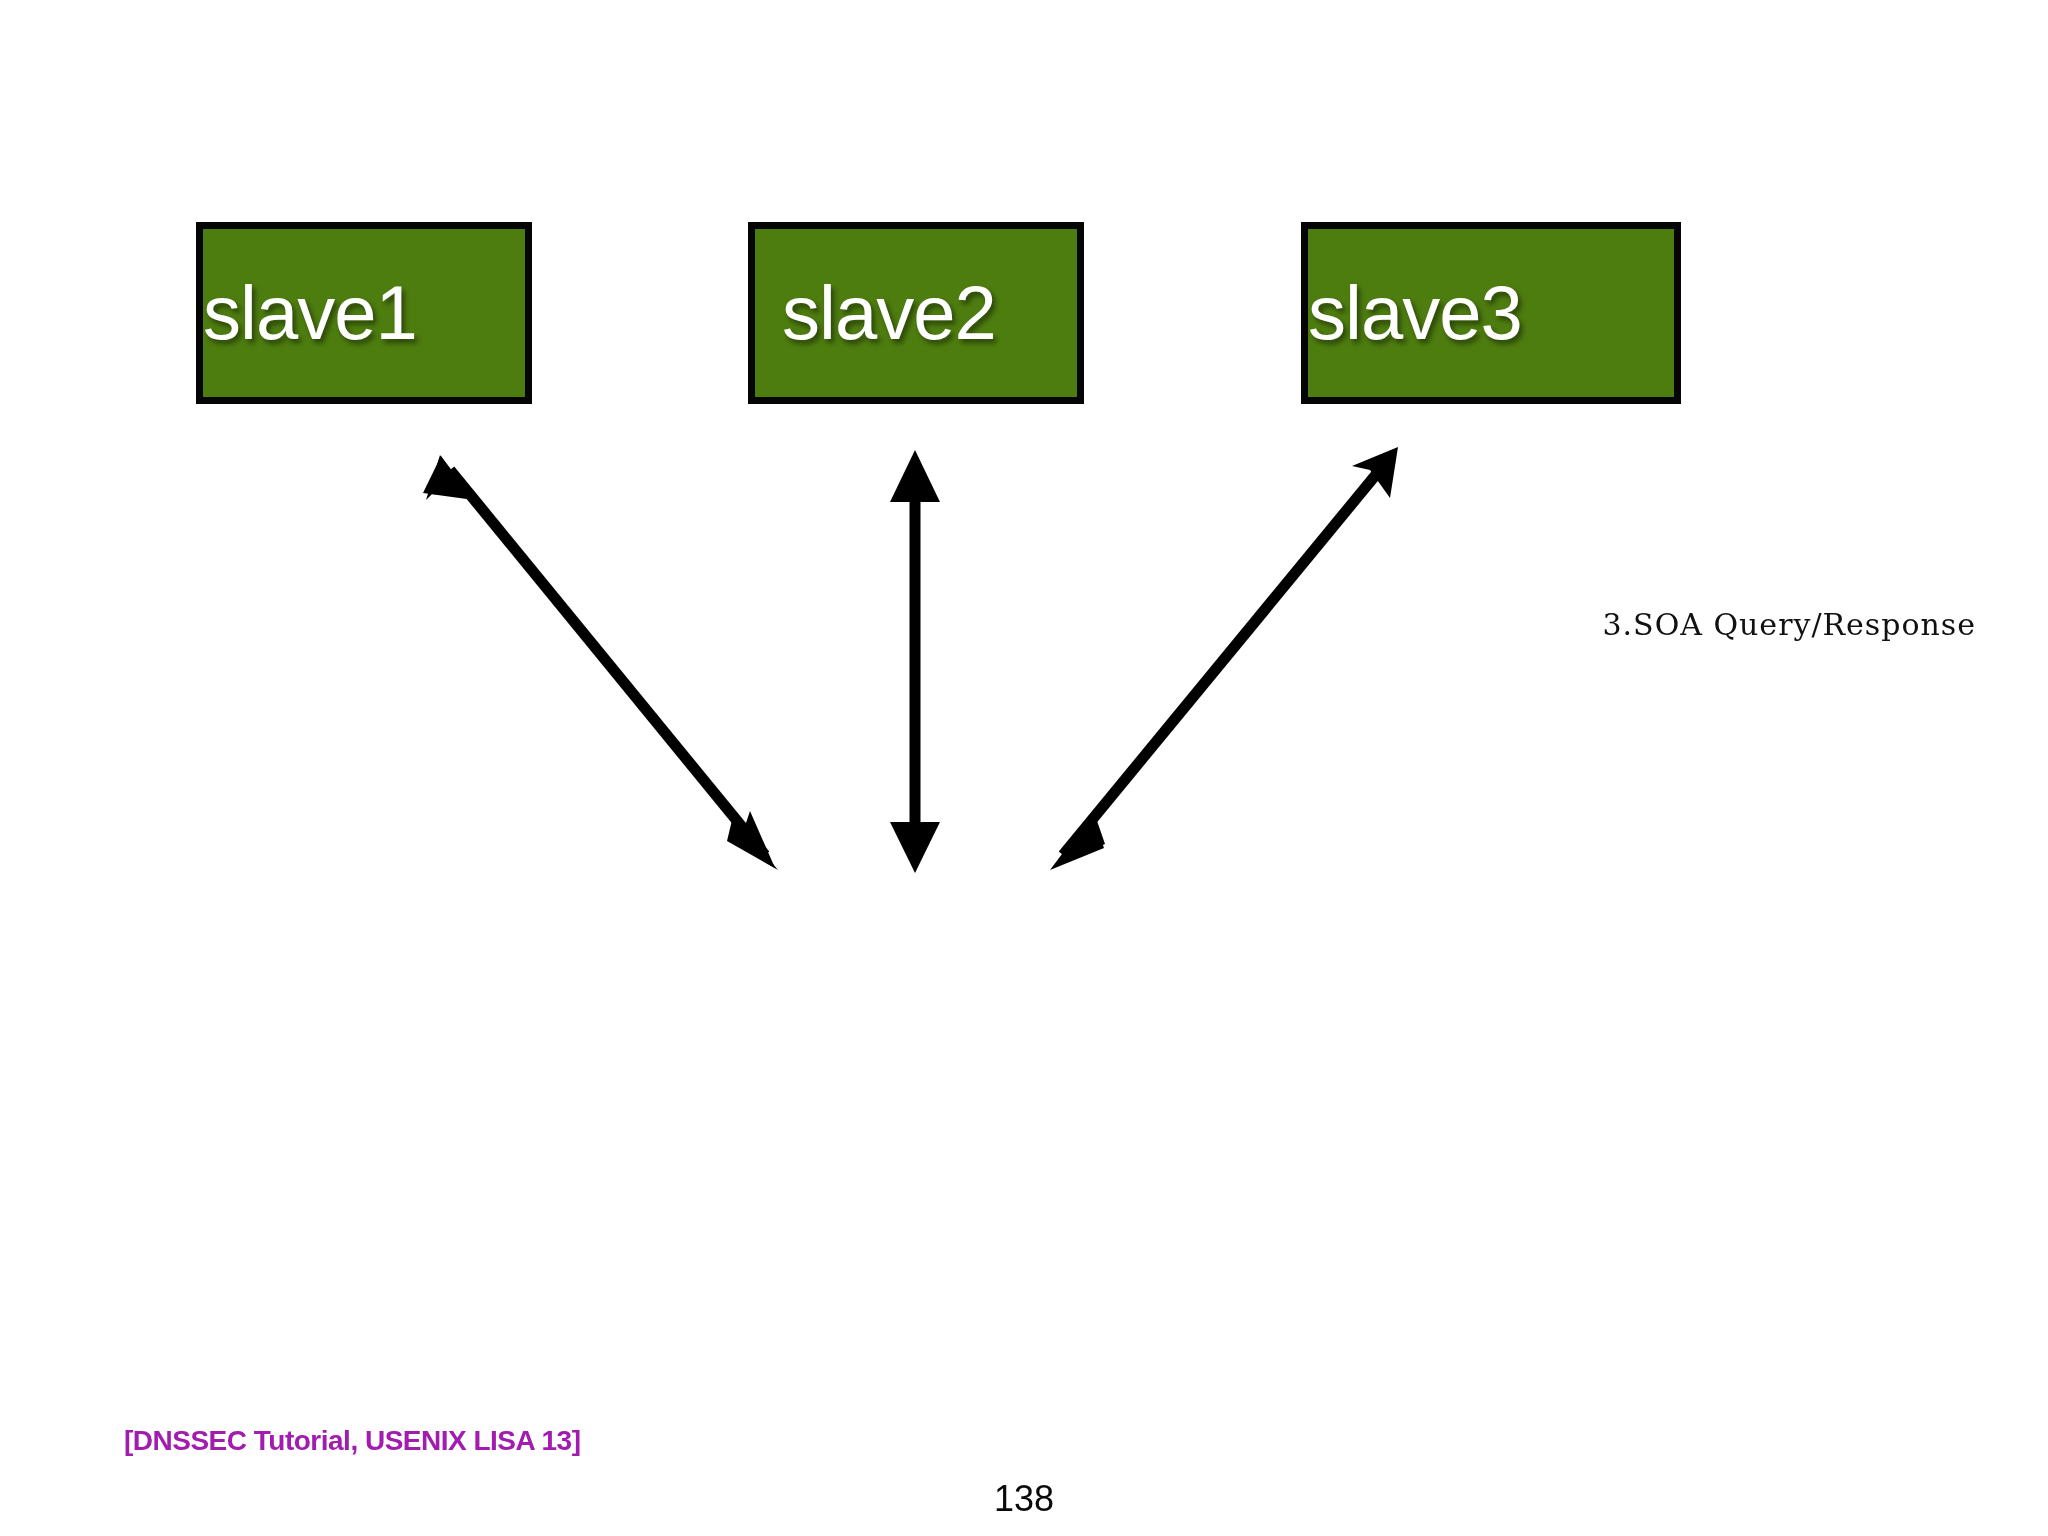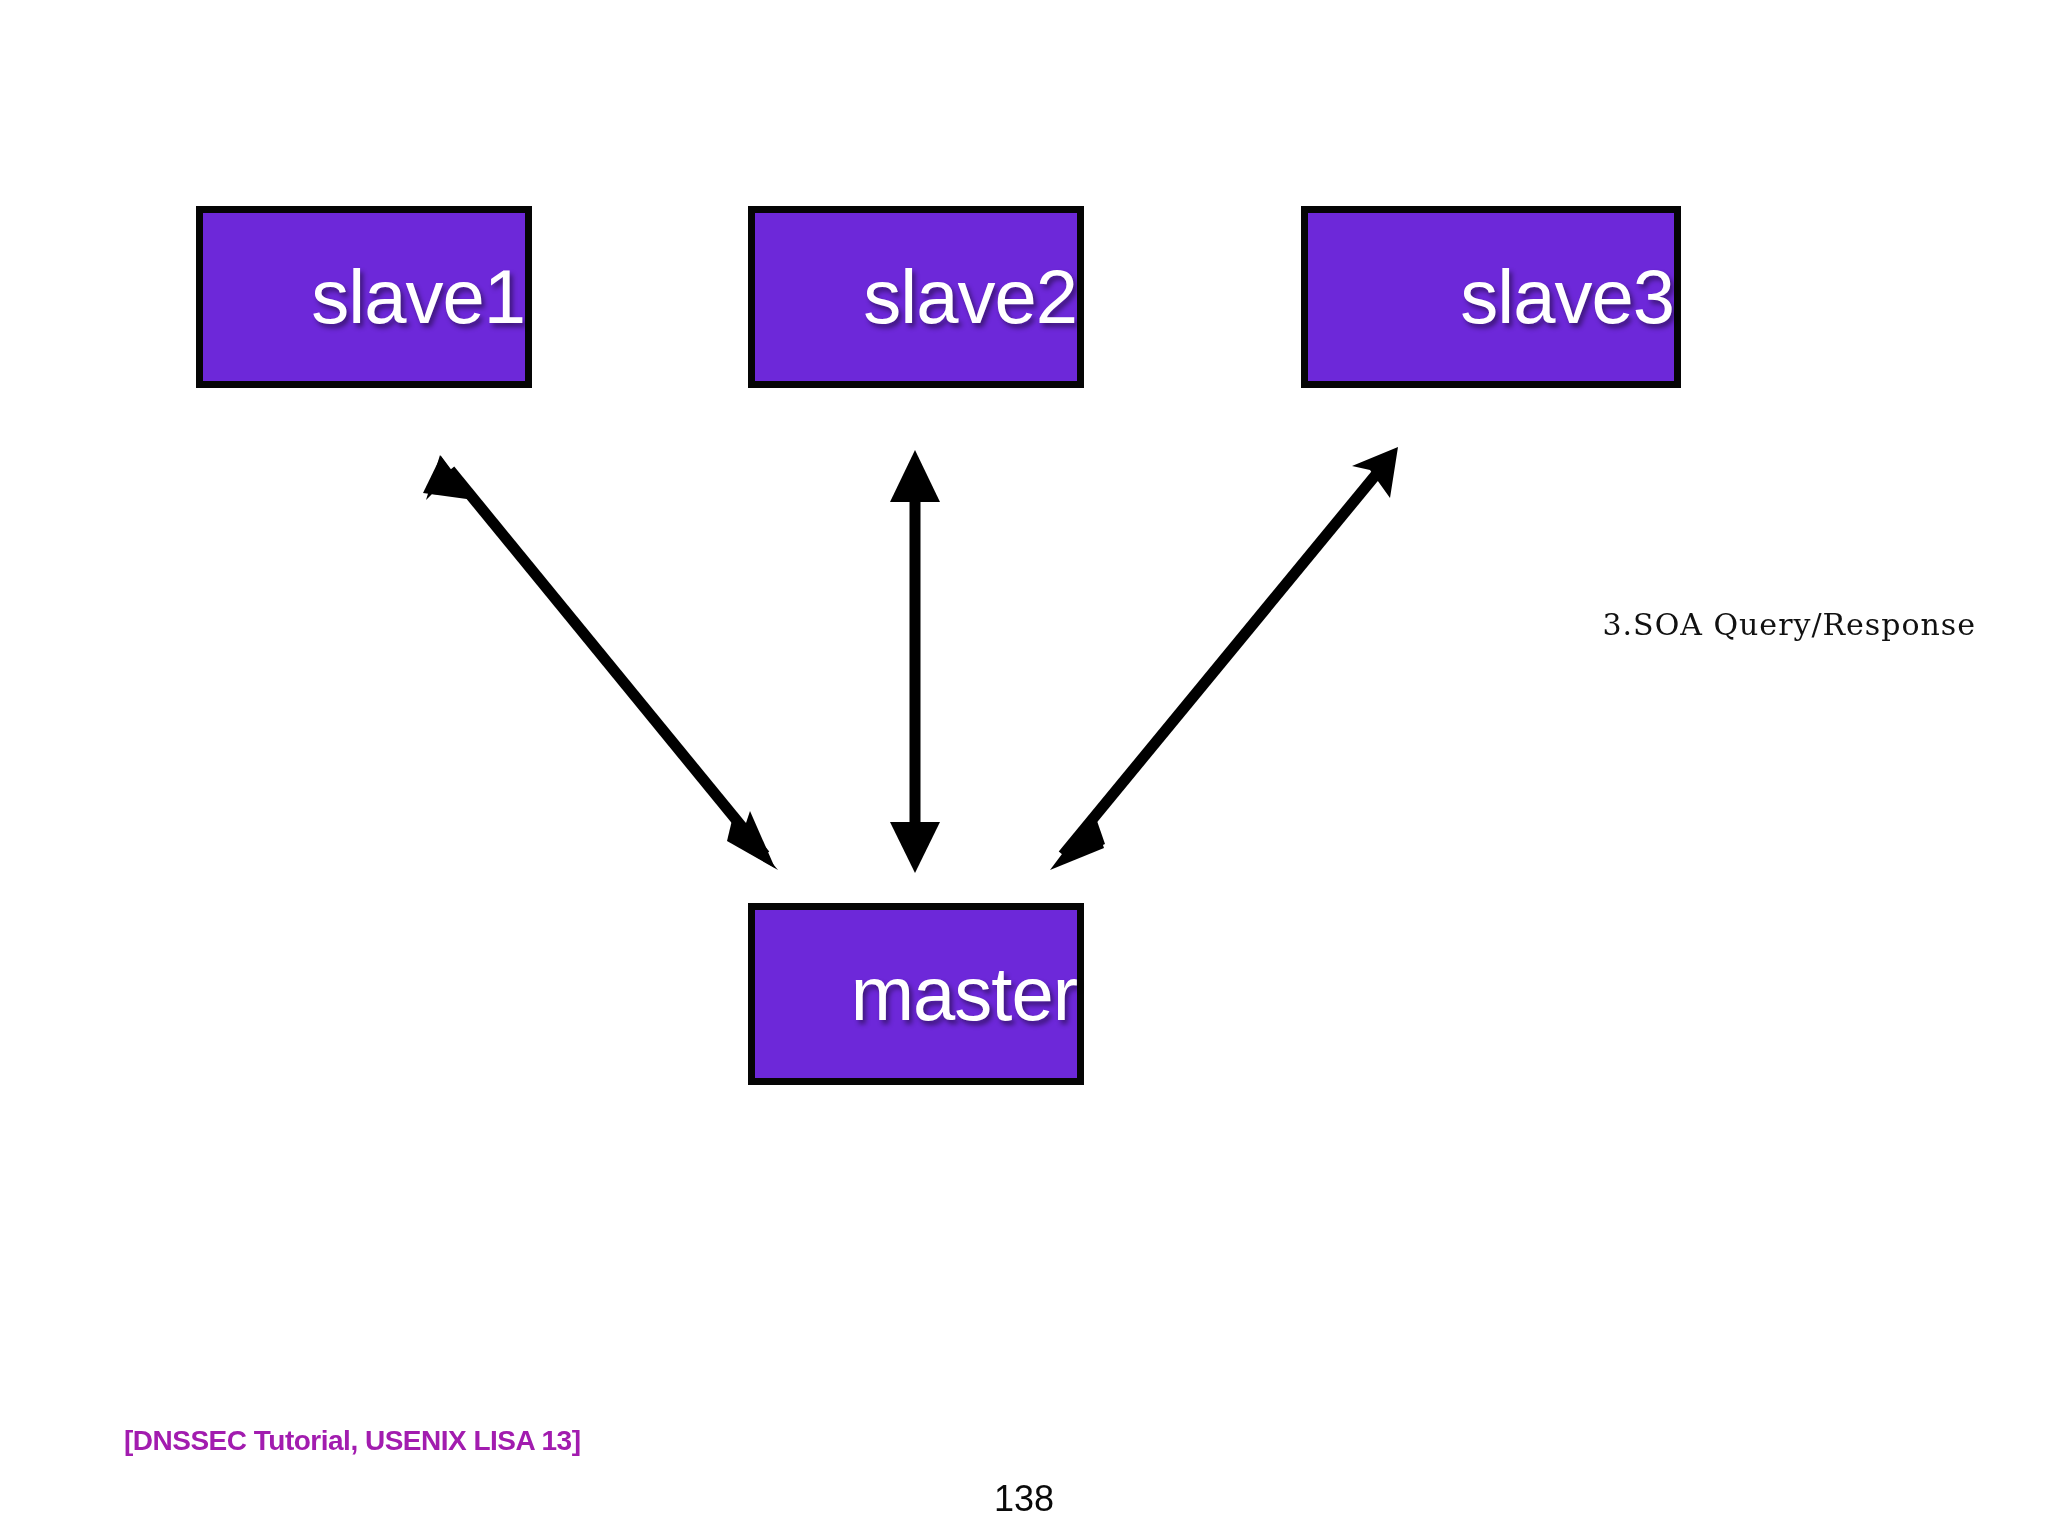--- a/index.html
+++ b/index.html
@@ -15,25 +15,26 @@
     position: relative;
     width: 2048px;
     height: 1536px;
     background: #ffffff;
     overflow: hidden;
   }
   
   .node {
     position: absolute;
     box-sizing: border-box;
-    background: #6d28d9;
+    background: #4d7c0f;
     border: 7px solid #050505;
     display: flex;
     align-items: center;
-    justify-content: flex-end;
+    justify-content: flex-start;
+    margin-top: 16px;
   }
   .node-label {
     font-family: "Liberation Sans", sans-serif;
     font-weight: 400;
     color: #ffffff;
     letter-spacing: -1px;
     text-shadow: 3px 4px 5px rgba(0,0,0,0.45);
     line-height: 1;
     white-space: nowrap;
   }
@@ -131,23 +132,20 @@
   </div>
 
   <div class="node" id="node-slave2">
     <span class="node-label">slave2</span>
   </div>
 
   <div class="node" id="node-slave3">
     <span class="node-label">slave3</span>
   </div>
 
-  <div class="node" id="node-master">
-    <span class="node-label">master</span>
-  </div>
 
   <div id="annotation">
     <span class="ann-line ann-line-1">3.SOA Query/Response</span>
   </div>
 
   <div id="source-citation">[DNSSEC Tutorial, USENIX LISA 13]</div>
 
   <div id="page-number">138</div>
 
 </div>

